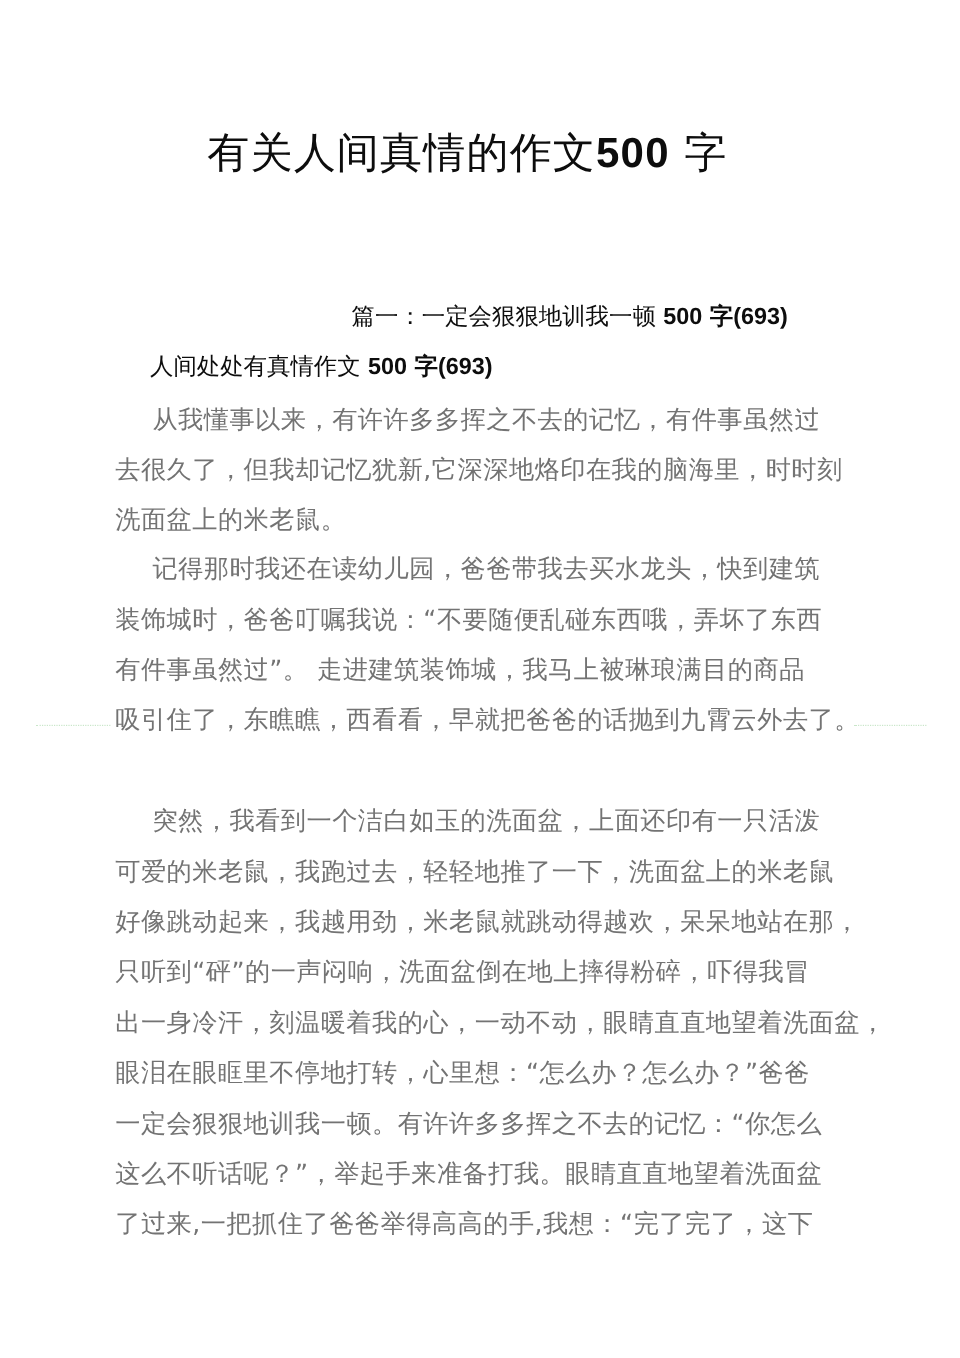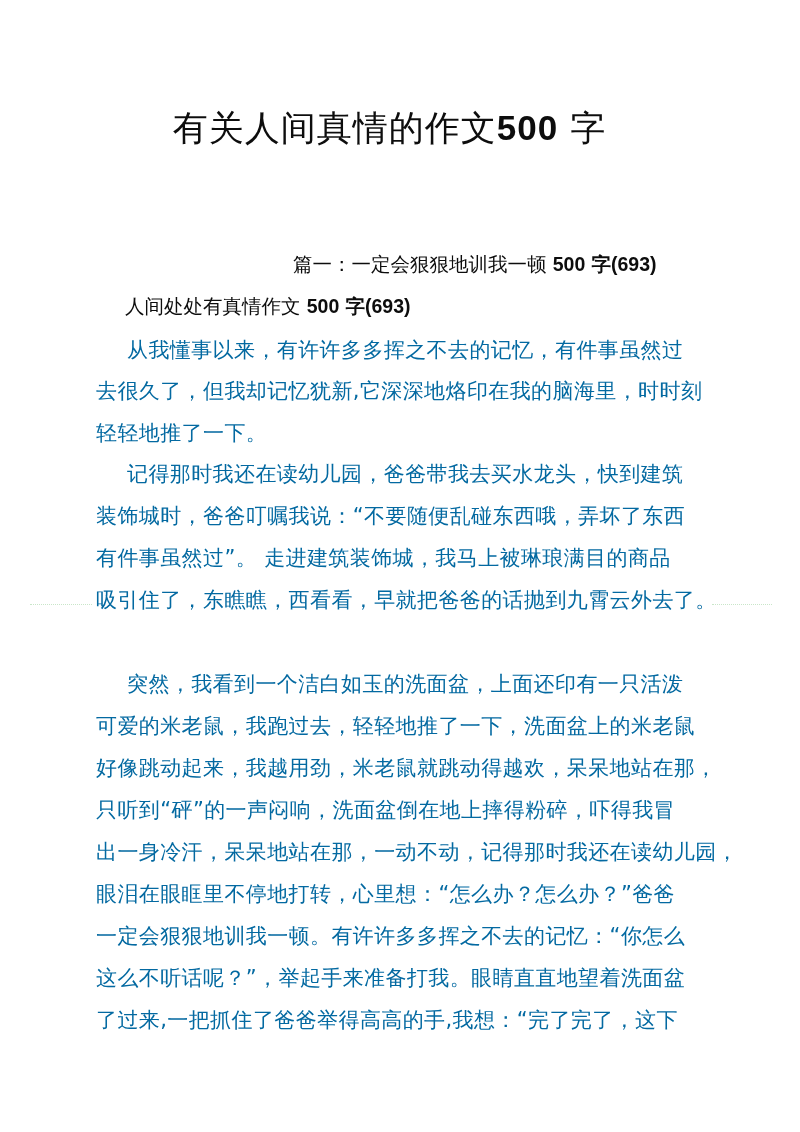--- a/index.html
+++ b/index.html
@@ -43,21 +43,21 @@
     }
     .chapter-heading { top: 250px; left: 293px; }
     .essay-title { top: 292px; left: 125px; text-align: right; }
 
     .line {
       position: absolute;
       left: 96px;
       font-size: 21px;
       line-height: 30px;
       white-space: nowrap;
-      color: #0369a1;
+      color: #737373;
       letter-spacing: 0.4px;
     }
     .line.indent { left: 127px; }
 
     .page-break {
       position: absolute;
       top: 604px;
       height: 0;
       border-top: 1px dotted #c9e6c9;
     }
@@ -77,34 +77,34 @@
     <span>篇一：一定会狠狠地训我一顿</span>&nbsp;<span class="num">500</span>&nbsp;<span class="num">字(693)</span>
   </div>
 
   <div class="subhead essay-title">
     <span>人间处处有真情作文</span>&nbsp;<span class="num">500</span>&nbsp;<span class="num">字(693)</span>
   </div>
 
   <div>
     <div class="line indent" style="top:335px">从我懂事以来，有许许多多挥之不去的记忆，有件事虽然过</div>
     <div class="line" style="top:376px">去很久了，但我却记忆犹新,它深深地烙印在我的脑海里，时时刻</div>
-    <div class="line" style="top:418px">轻轻地推了一下。</div>
+    <div class="line" style="top:418px">洗面盆上的米老鼠。</div>
 
     <div class="line indent" style="top:459px">记得那时我还在读幼儿园，爸爸带我去买水龙头，快到建筑</div>
     <div class="line" style="top:501px">装饰城时，爸爸叮嘱我说：“不要随便乱碰东西哦，弄坏了东西</div>
     <div class="line" style="top:543px">有件事虽然过”。  走进建筑装饰城，我马上被琳琅满目的商品</div>
     <div class="line" style="top:585px">吸引住了，东瞧瞧，西看看，早就把爸爸的话抛到九霄云外去了。</div>
 
     <div class="page-break pb-left"></div>
     <div class="page-break pb-right"></div>
 
     <div class="line indent" style="top:669px">突然，我看到一个洁白如玉的洗面盆，上面还印有一只活泼</div>
     <div class="line" style="top:711px">可爱的米老鼠，我跑过去，轻轻地推了一下，洗面盆上的米老鼠</div>
     <div class="line" style="top:753px">好像跳动起来，我越用劲，米老鼠就跳动得越欢，呆呆地站在那，</div>
     <div class="line" style="top:795px">只听到“砰”的一声闷响，洗面盆倒在地上摔得粉碎，吓得我冒</div>
-    <div class="line" style="top:837px">出一身冷汗，呆呆地站在那，一动不动，记得那时我还在读幼儿园，</div>
+    <div class="line" style="top:837px">出一身冷汗，刻温暖着我的心，一动不动，眼睛直直地望着洗面盆，</div>
     <div class="line" style="top:879px">眼泪在眼眶里不停地打转，心里想：“怎么办？怎么办？”爸爸</div>
     <div class="line" style="top:921px">一定会狠狠地训我一顿。有许许多多挥之不去的记忆：“你怎么</div>
     <div class="line" style="top:963px">这么不听话呢？”，举起手来准备打我。眼睛直直地望着洗面盆</div>
     <div class="line" style="top:1005px">了过来,一把抓住了爸爸举得高高的手,我想：“完了完了，这下</div>
   </div>
 
 </div>
 
 </body></html>

